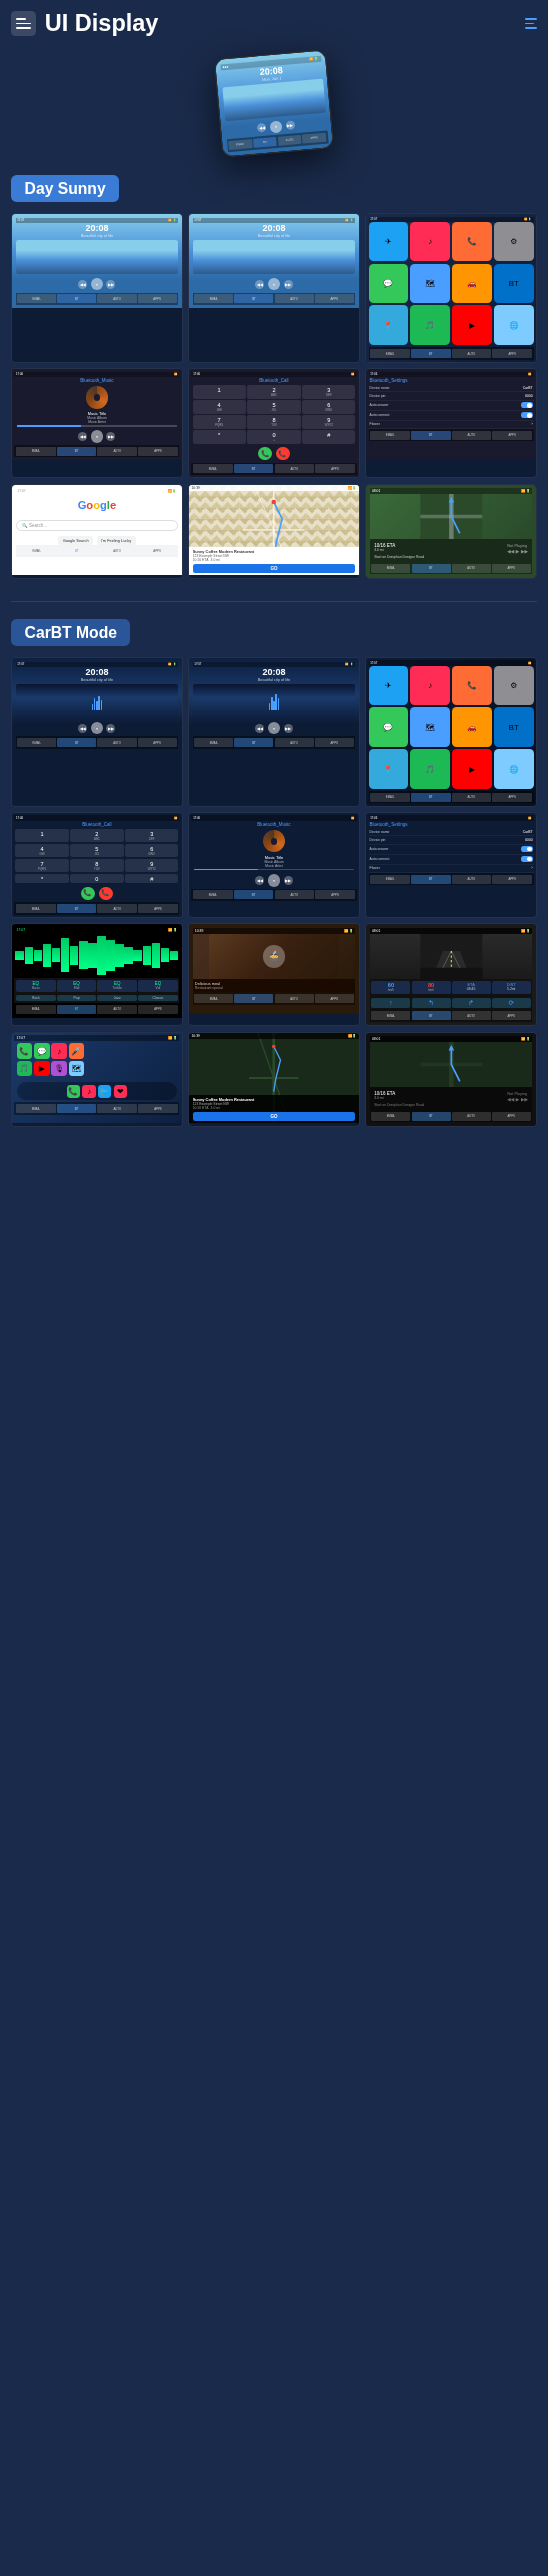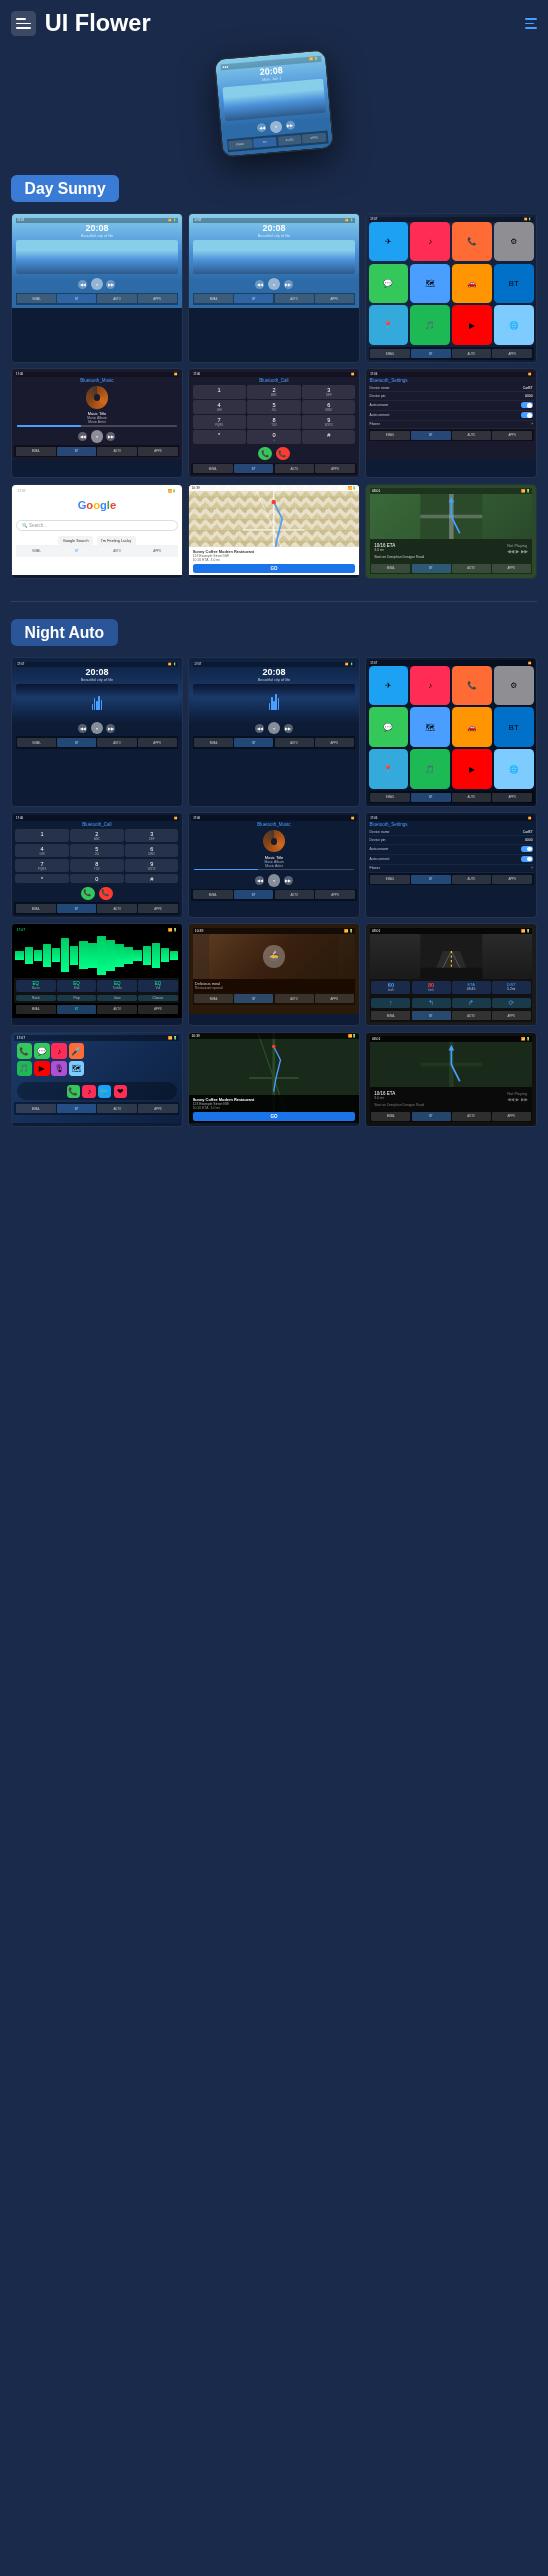--- a/index.html
+++ b/index.html
@@ -564,21 +564,21 @@
 </head>
 <body>
 
 <div class="header">
   <div class="header-left">
     <div class="menu-icon">
       <span></span>
         <span></span>
         <span></span>
     </div>
-    <div class="page-title">UI Flower</div>
+    <div class="page-title">UI Display</div>
   </div>
   <div class="hamburger-lines">
     <span></span>
       <span></span>
       <span></span>
   </div>
 </div>
 
 <div class="hero-section">
   <div class="phone-mockup">
@@ -901,21 +901,21 @@
           <div class="mbn-item">APPS</div>
         </div>
       </div>
     </div>
   </div>
 </div>
 
 <div class="section-divider"></div>
 
 <div class="mode-section">
-  <div class="mode-badge night">Night Auto</div>
+  <div class="mode-badge night">CarBT Mode</div>
 
   
   <div class="screenshot-grid">
 
     <div class="screenshot-card">
       <div class="mini-screen home-screen-night">
         <div class="mini-top-bar">
           <span class="mtb-time">17:07</span>
           <div class="mtb-icons">
             <span class="mtb-icon">📶</span>

